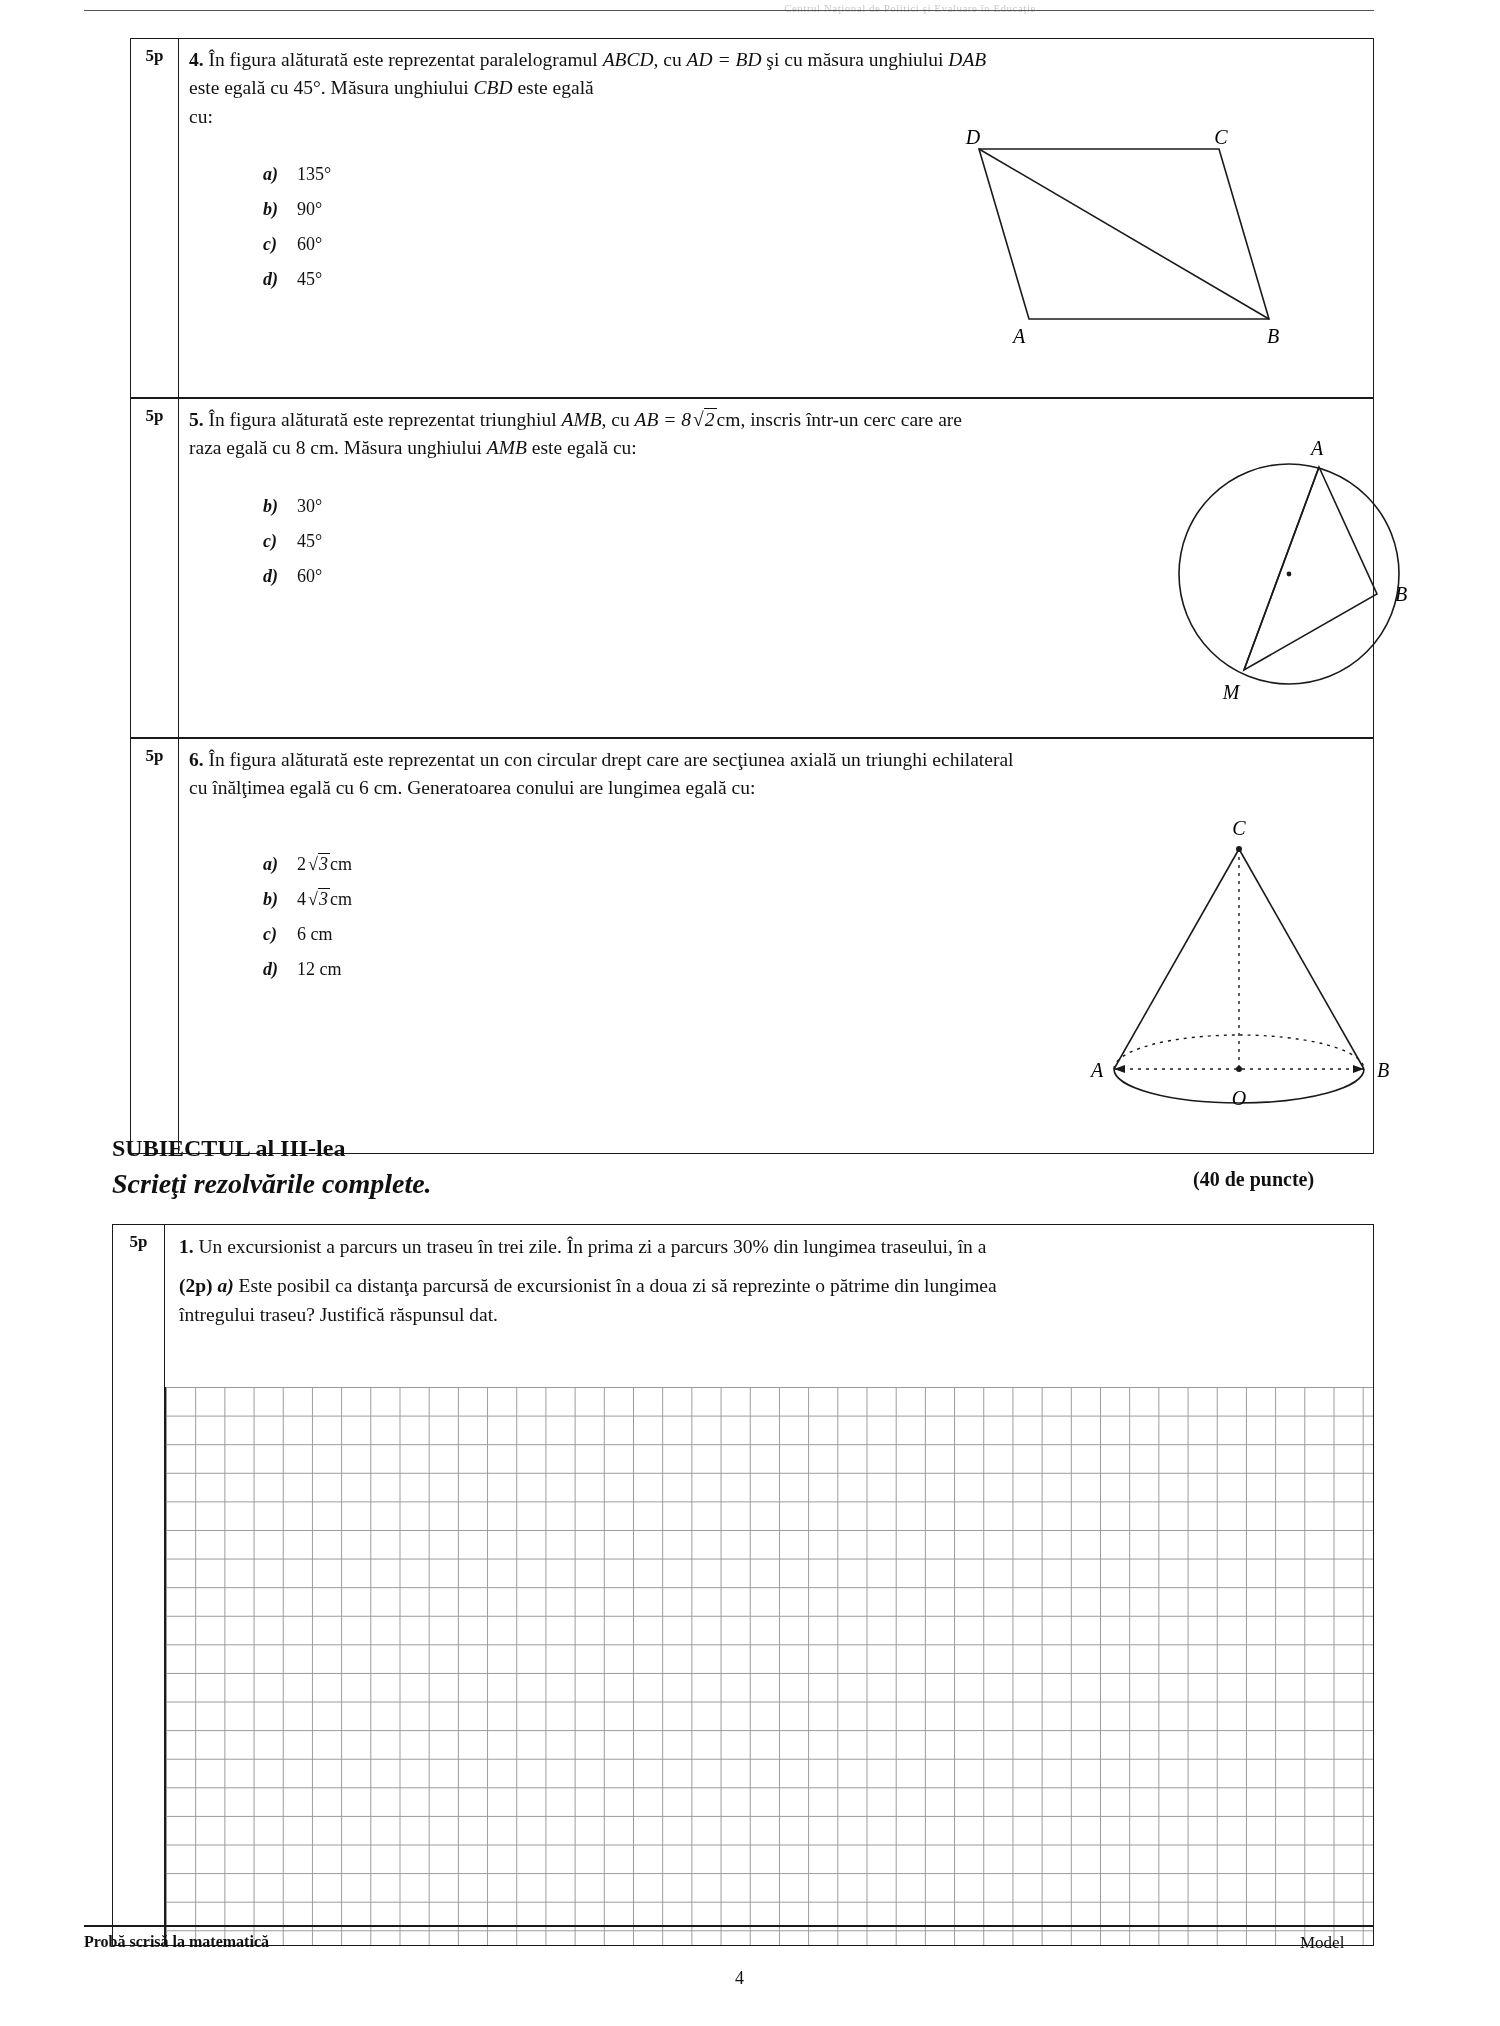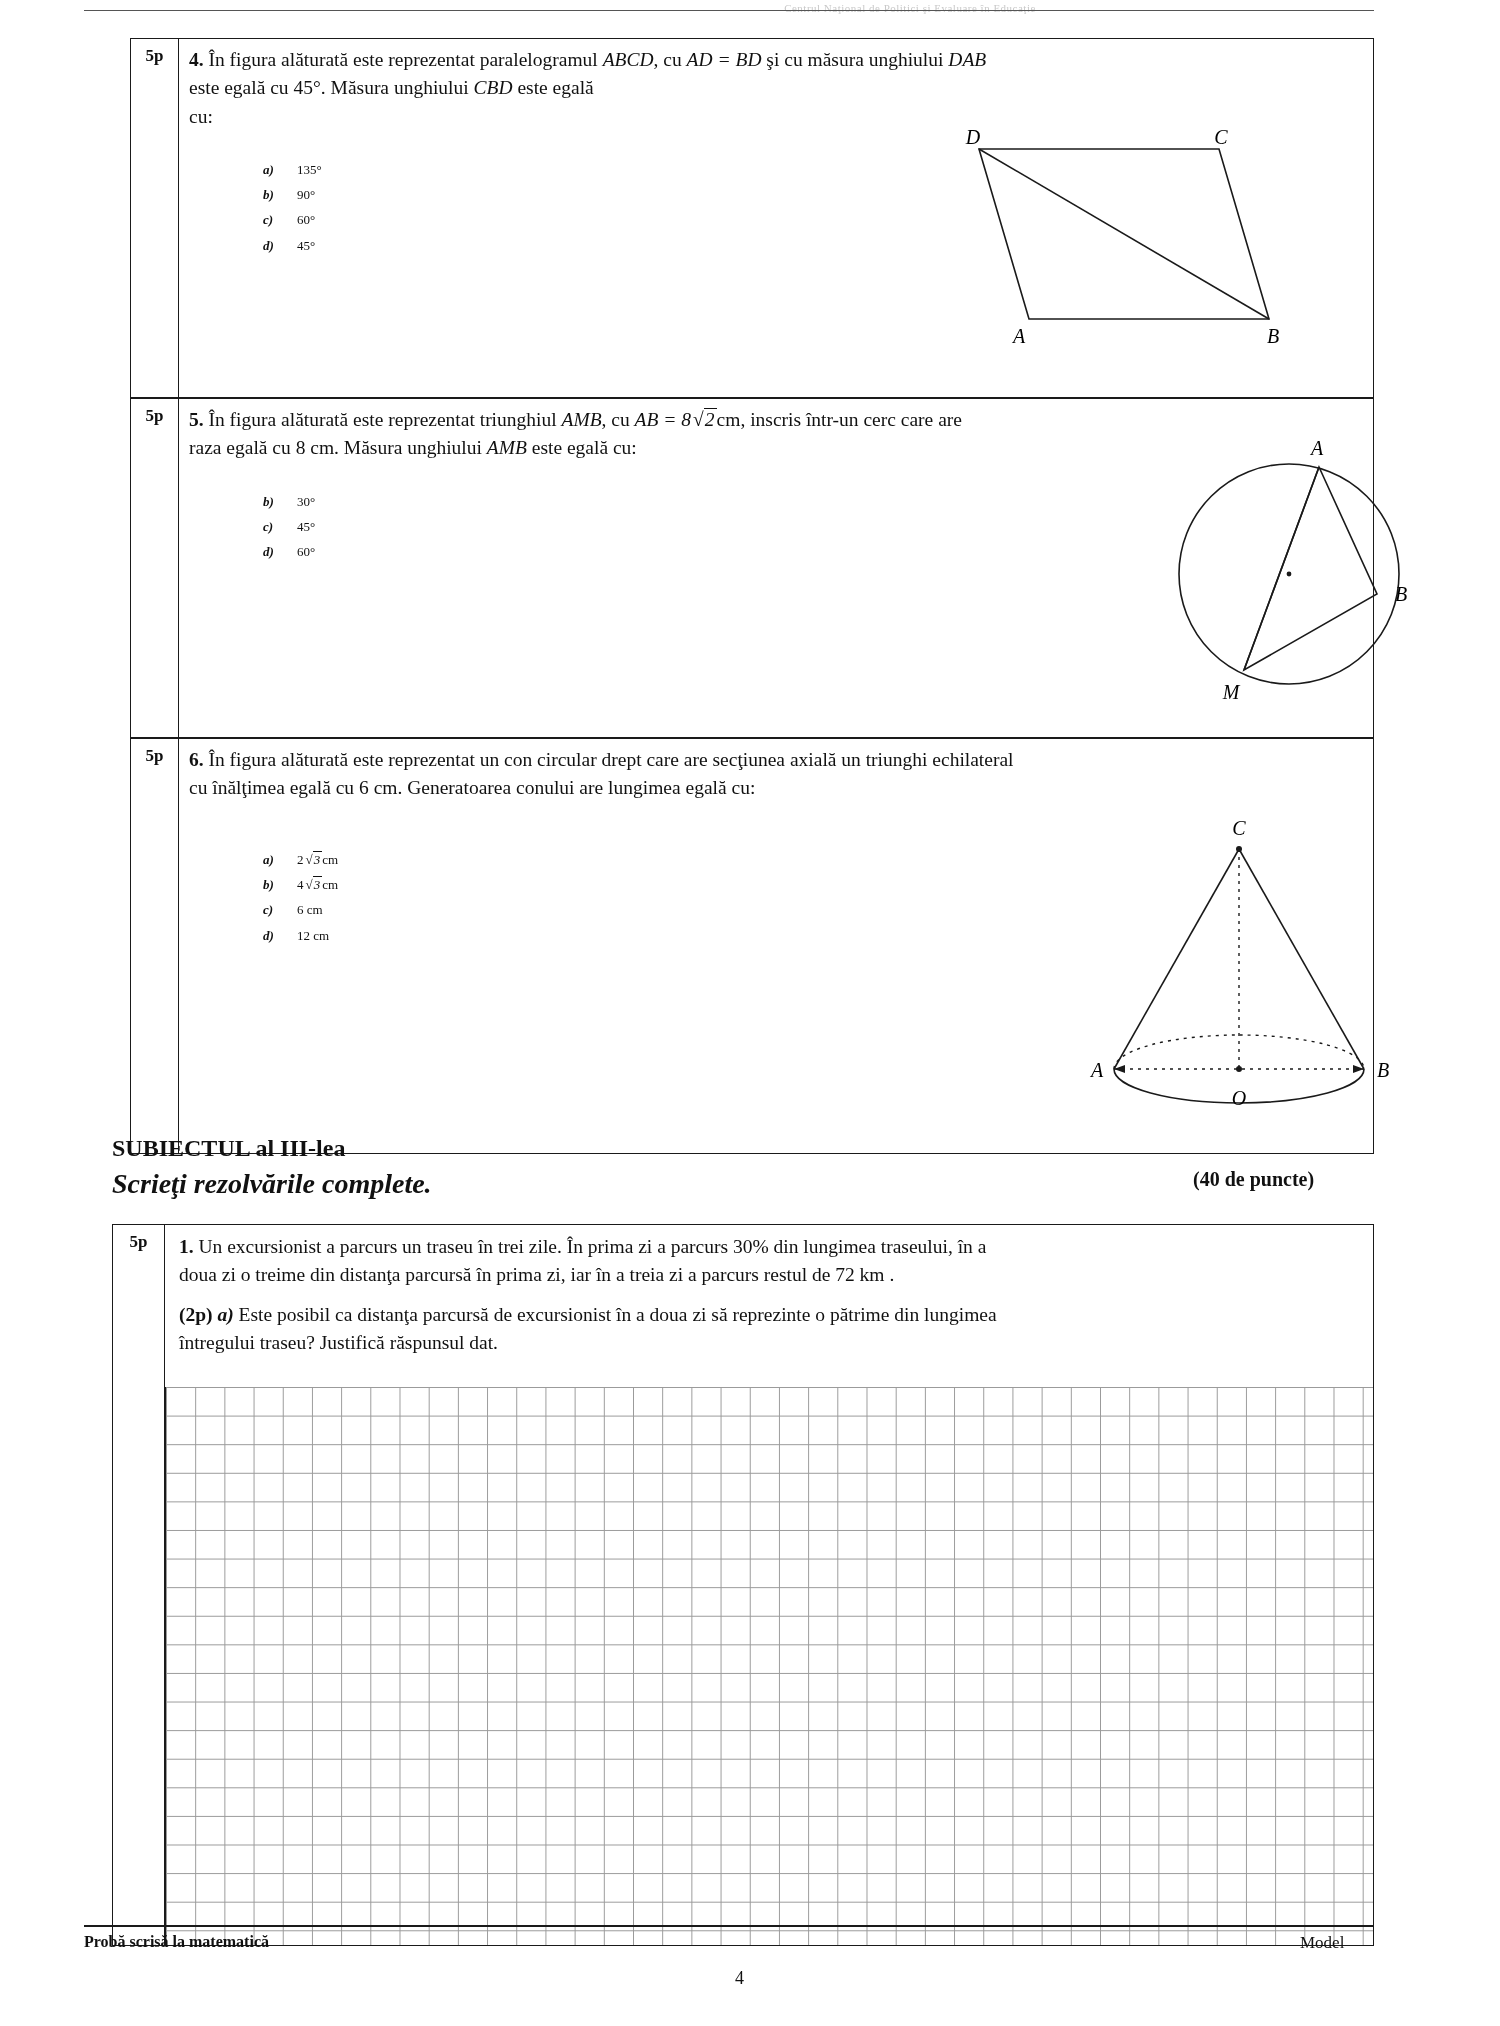--- a/index.html
+++ b/index.html
@@ -77,21 +77,21 @@
     font-size: 19.5px;
     line-height: 1.45;
     text-align: justify;
   }
   .qtext b { font-weight: bold; }
   .it { font-style: italic; }
   .mathi { font-style: italic; font-family: "Liberation Serif", serif; }
   .choices {
     margin-top: 26px;
     margin-left: 74px;
-    font-size: 13px;
+    font-size: 18px;
     line-height: 1.95;
   }
   .choices .lab {
     font-weight: bold;
     font-style: italic;
     display: inline-block;
     width: 34px;
   }
   .sqrt {
     display: inline-block;
@@ -287,21 +287,20 @@
   <div class="subject-head" style="left:112px; top:1135px;">SUBIECTUL al III-lea</div>
   <div class="subject-sub" style="left:112px; top:1168px;">Scrieţi rezolvările complete.</div>
   <div class="points-right" style="left:1193px; top:1168px;">(40 de puncte)</div>
 
   <div class="qbox" style="left:112px; top:1200px; width:1262px; height:722px;">
     <div class="ptcell" style="width:52px;">5p</div>
     <div class="qbody" style="left:52px; padding:8px 12px 0 14px;">
       <div class="qtext" style="text-align:left;">
         <b>1.</b>
         <span>Un excursionist a parcurs un traseu în trei zile. În prima zi a parcurs  30%  din lungimea traseului, în a</span><br>
-        <span>doua zi o treime din distanţa parcursă în prima zi, iar în a treia zi a parcurs restul de  72 km .</span>
       </div>
       <div class="qtext" style="margin-top:11px; text-align:left;">
         <b>(2p)</b>
         <b class="it">a)</b><span> Este posibil ca distanţa parcursă de excursionist în a doua zi să reprezinte o pătrime din lungimea</span><br>
         <span>întregului traseu? Justifică răspunsul dat.</span>
       </div>
     </div>
 
     <div class="gridwrap" style="left:52px; top:162px; right:0; bottom:0;">
       <div class="grid"></div>

